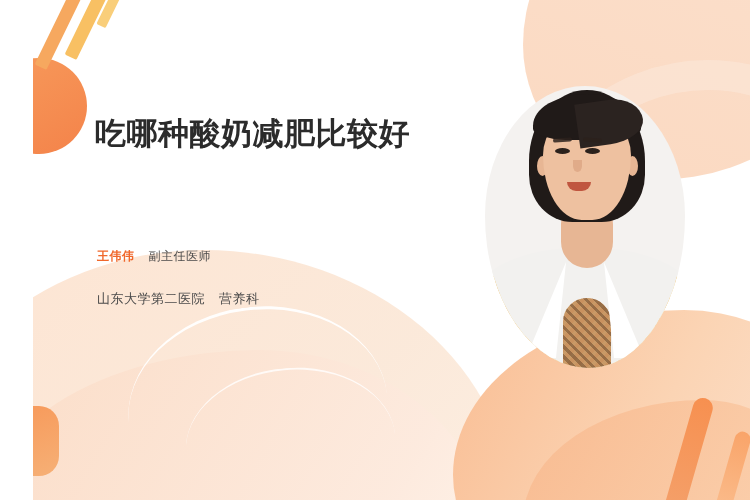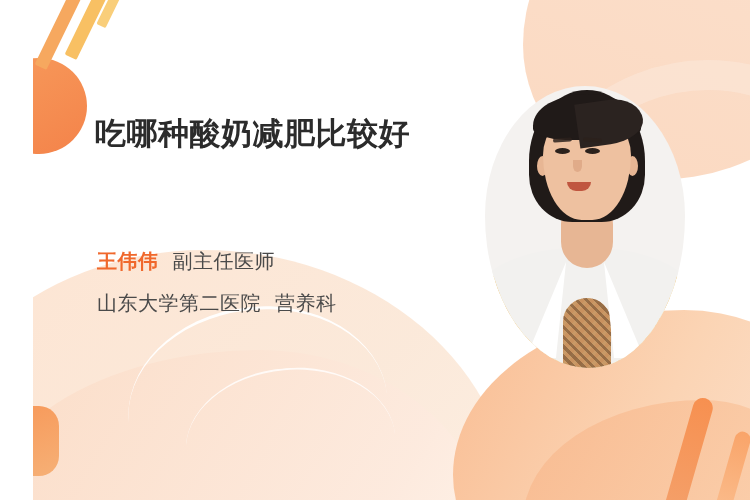--- a/index.html
+++ b/index.html
@@ -223,34 +223,34 @@
     width: 360px;
     font-size: 31px;
     line-height: 1.42;
     font-weight: 700;
     color: #2b2b2b;
     letter-spacing: .5px;
   }
   .byline {
     position: absolute;
     left: 64px; top: 248px;
-    font-size: 20px;
+    font-size: 12px;
     color: #4a4a4a;
     letter-spacing: .5px;
     white-space: nowrap;
   }
   .byline .doctor-name {
     color: #f0682c;
     font-weight: 700;
     margin-right: 14px;
   }
   .affiliation {
     position: absolute;
     left: 64px; top: 290px;
-    font-size: 20px;
+    font-size: 13px;
     color: #4a4a4a;
     letter-spacing: .5px;
     white-space: nowrap;
   }
   .affiliation .dept { margin-left: 14px; }
 </style>
 </head>
 <body>
 
 <div class="canvas">

